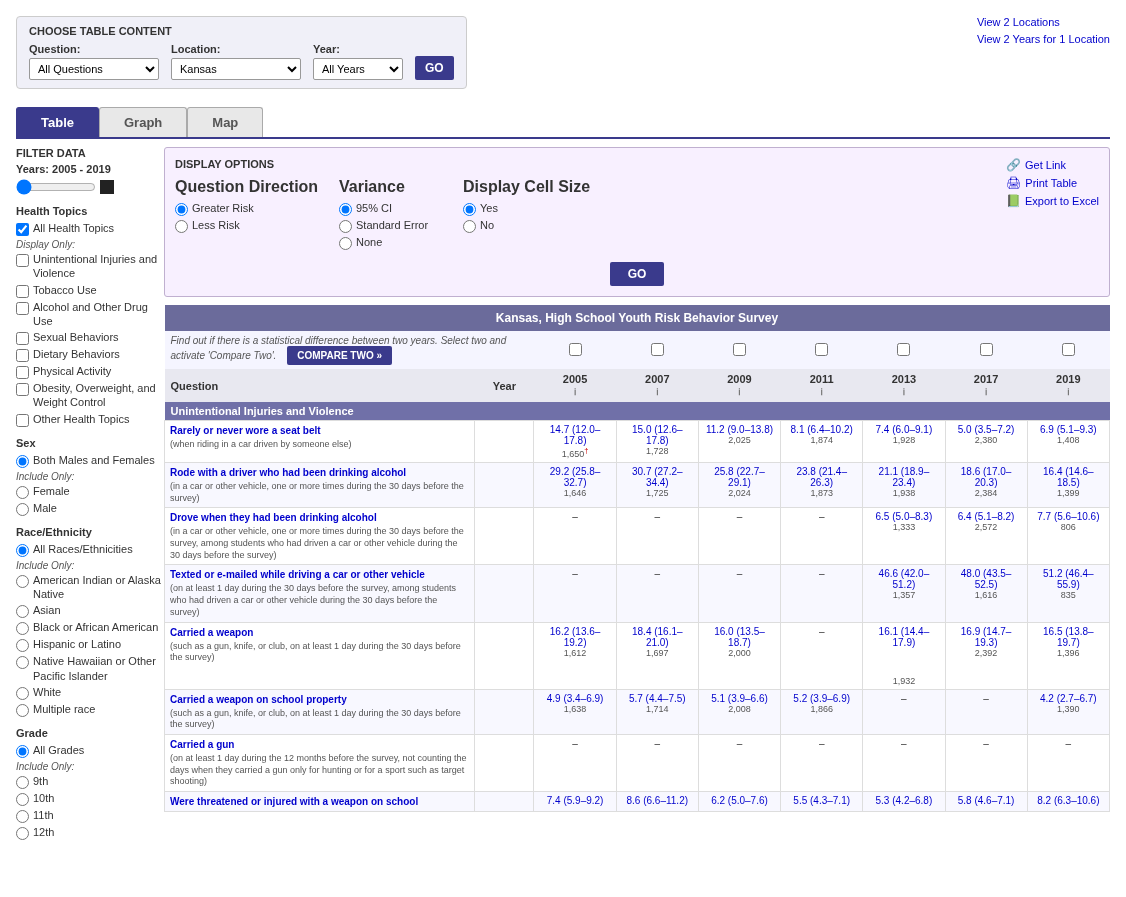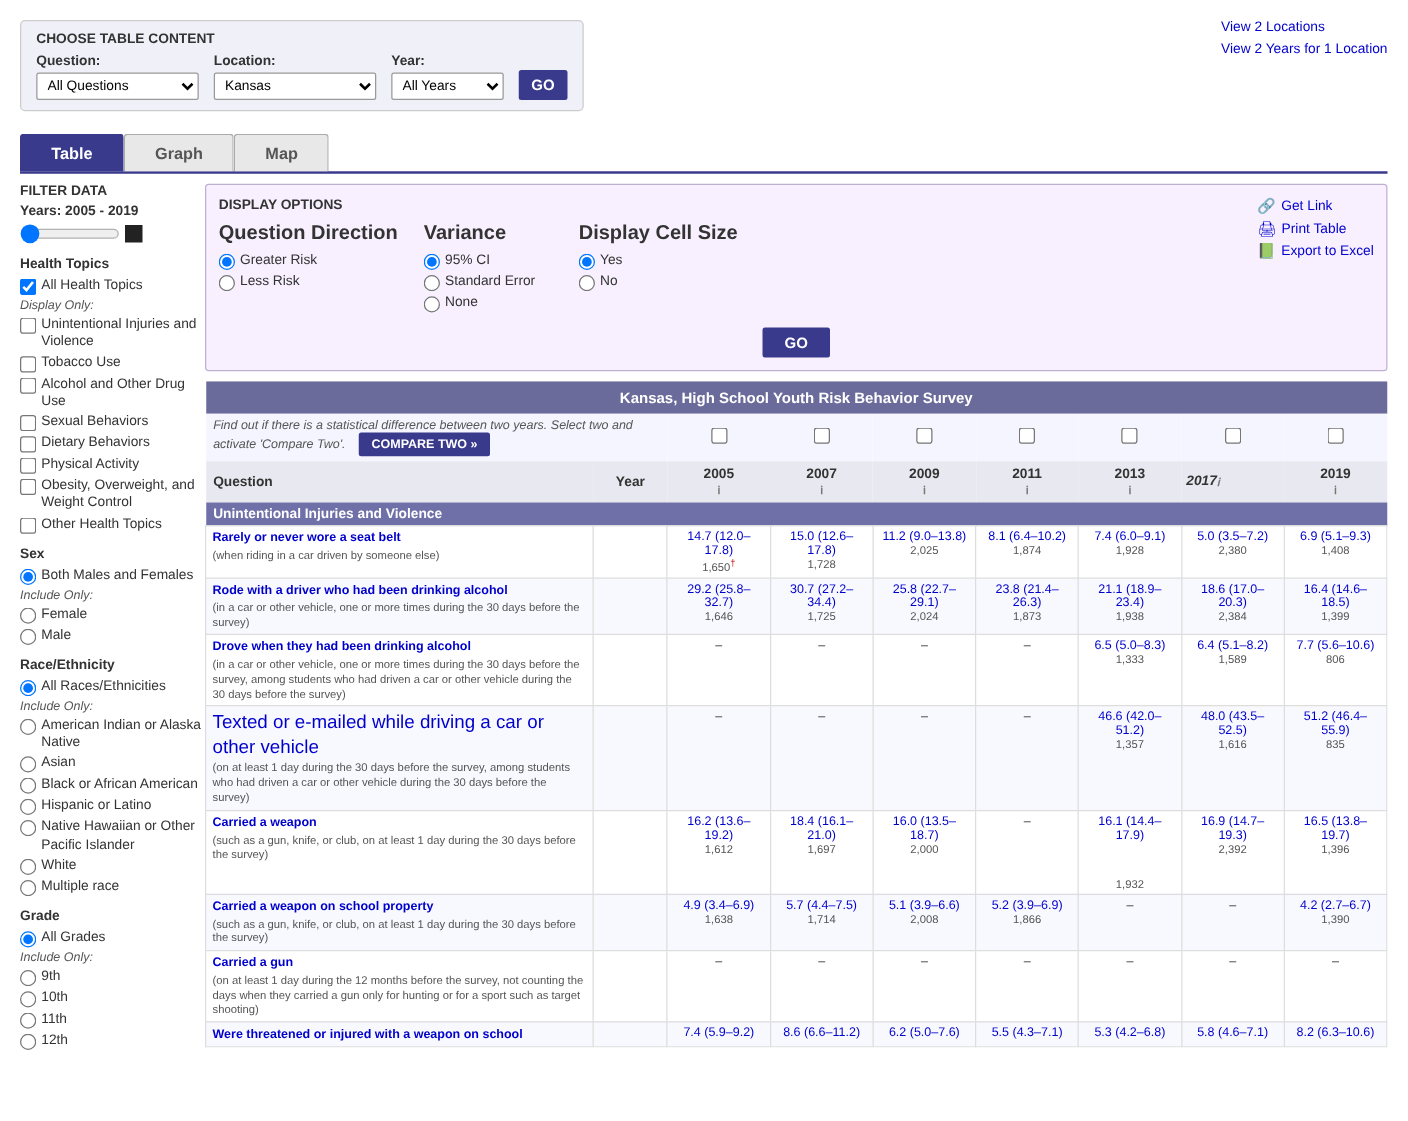--- a/index.html
+++ b/index.html
@@ -340,21 +340,21 @@
                   <span style="font-size: 9px; color: #777;">ℹ</span>
                 </div>
               </td>
               <td style="padding: 4px; text-align: center; font-weight: bold; font-size: 11px;">
                 <div style="display: flex; flex-direction: column; align-items: center;">
                   <span>2013</span>
                   <span style="font-size: 9px; color: #777;">ℹ</span>
                 </div>
               </td>
               <td style="padding: 4px; text-align: center; font-weight: bold; font-size: 11px;">
-                <div style="display: flex; flex-direction: row;  font-style: italic;">
+                <div style="display: flex; flex-direction: column; align-items: center;">
                   <span>2017</span>
                   <span style="font-size: 9px; color: #777;">ℹ</span>
                 </div>
               </td>
               <td style="padding: 4px; text-align: center; font-weight: bold; font-size: 11px;">
                 <div style="display: flex; flex-direction: column; align-items: center;">
                   <span>2019</span>
                   <span style="font-size: 9px; color: #777;">ℹ</span>
                 </div>
               </td>
@@ -445,30 +445,30 @@
                 <td style="border: 1px solid rgb(221, 221, 221); padding: 3px 4px; text-align: center; vertical-align: top; font-size: 10px; min-width: 82px;"><span style="color: rgb(51, 51, 51);">–</span></td>
                 <td style="border: 1px solid rgb(221, 221, 221); padding: 3px 4px; text-align: center; vertical-align: top; font-size: 10px; min-width: 82px;"><span style="color: rgb(51, 51, 51);">–</span></td>
                 <td style="border: 1px solid rgb(221, 221, 221); padding: 3px 4px; text-align: center; vertical-align: top; font-size: 10px; min-width: 82px;"><span style="color: rgb(51, 51, 51);">–</span></td>
                 <td style="border: 1px solid rgb(221, 221, 221); padding: 3px 4px; text-align: center; vertical-align: top; font-size: 10px; min-width: 82px;"><span style="color: rgb(51, 51, 51);">–</span></td>
                 <td style="border: 1px solid rgb(221, 221, 221); padding: 3px 4px; text-align: center; vertical-align: top; font-size: 10px; min-width: 82px;">
                   <span style="display: block; color: rgb(0, 0, 204);">6.5 (5.0–8.3)</span>
                   <span style="display: block; color: rgb(85, 85, 85); font-size: 9px;">1,333</span>
                 </td>
                 <td style="border: 1px solid rgb(221, 221, 221); padding: 3px 4px; text-align: center; vertical-align: top; font-size: 10px; min-width: 82px;">
                   <span style="display: block; color: rgb(0, 0, 204);">6.4 (5.1–8.2)</span>
-                  <span style="display: block; color: rgb(85, 85, 85); font-size: 9px;">1,589</span>
+                  <span style="display: block; color: rgb(85, 85, 85); font-size: 9px;">2,572</span>
                 </td>
                 <td style="border: 1px solid rgb(221, 221, 221); padding: 3px 4px; text-align: center; vertical-align: top; font-size: 10px; min-width: 82px;">
                   <span style="display: block; color: rgb(0, 0, 204);">7.7 (5.6–10.6)</span>
                   <span style="display: block; color: rgb(85, 85, 85); font-size: 9px;">806</span>
                 </td>
               </tr>
               <tr style="background: rgb(248, 248, 255);">
                 <td style="border: 1px solid rgb(221, 221, 221); padding: 3px 5px; vertical-align: top; max-width: 185px;">
-                  <div style="color: rgb(0, 0, 204); font-size: 15px; font-weight: normal; line-height: 1.3;">Texted or e-mailed while driving a car or other vehicle</div>
+                  <div style="color: rgb(0, 0, 204); font-size: 10px; font-weight: bold; line-height: 1.3;">Texted or e-mailed while driving a car or other vehicle</div>
                   <div style="color: rgb(85, 85, 85); font-size: 9px; line-height: 1.3; margin-top: 2px;">(on at least 1 day during the 30 days before the survey, among students who had driven a car or other vehicle during the 30 days before the survey)</div>
                 </td>
                 <td style="border: 1px solid rgb(221, 221, 221); padding: 3px;"></td>
                 <td style="border: 1px solid rgb(221, 221, 221); padding: 3px 4px; text-align: center; vertical-align: top; font-size: 10px; min-width: 82px;"><span style="color: rgb(51, 51, 51);">–</span></td>
                 <td style="border: 1px solid rgb(221, 221, 221); padding: 3px 4px; text-align: center; vertical-align: top; font-size: 10px; min-width: 82px;"><span style="color: rgb(51, 51, 51);">–</span></td>
                 <td style="border: 1px solid rgb(221, 221, 221); padding: 3px 4px; text-align: center; vertical-align: top; font-size: 10px; min-width: 82px;"><span style="color: rgb(51, 51, 51);">–</span></td>
                 <td style="border: 1px solid rgb(221, 221, 221); padding: 3px 4px; text-align: center; vertical-align: top; font-size: 10px; min-width: 82px;"><span style="color: rgb(51, 51, 51);">–</span></td>
                 <td style="border: 1px solid rgb(221, 221, 221); padding: 3px 4px; text-align: center; vertical-align: top; font-size: 10px; min-width: 82px;">
                   <span style="display: block; color: rgb(0, 0, 204);">46.6 (42.0–51.2)</span>
                   <span style="display: block; color: rgb(85, 85, 85); font-size: 9px;">1,357</span>

